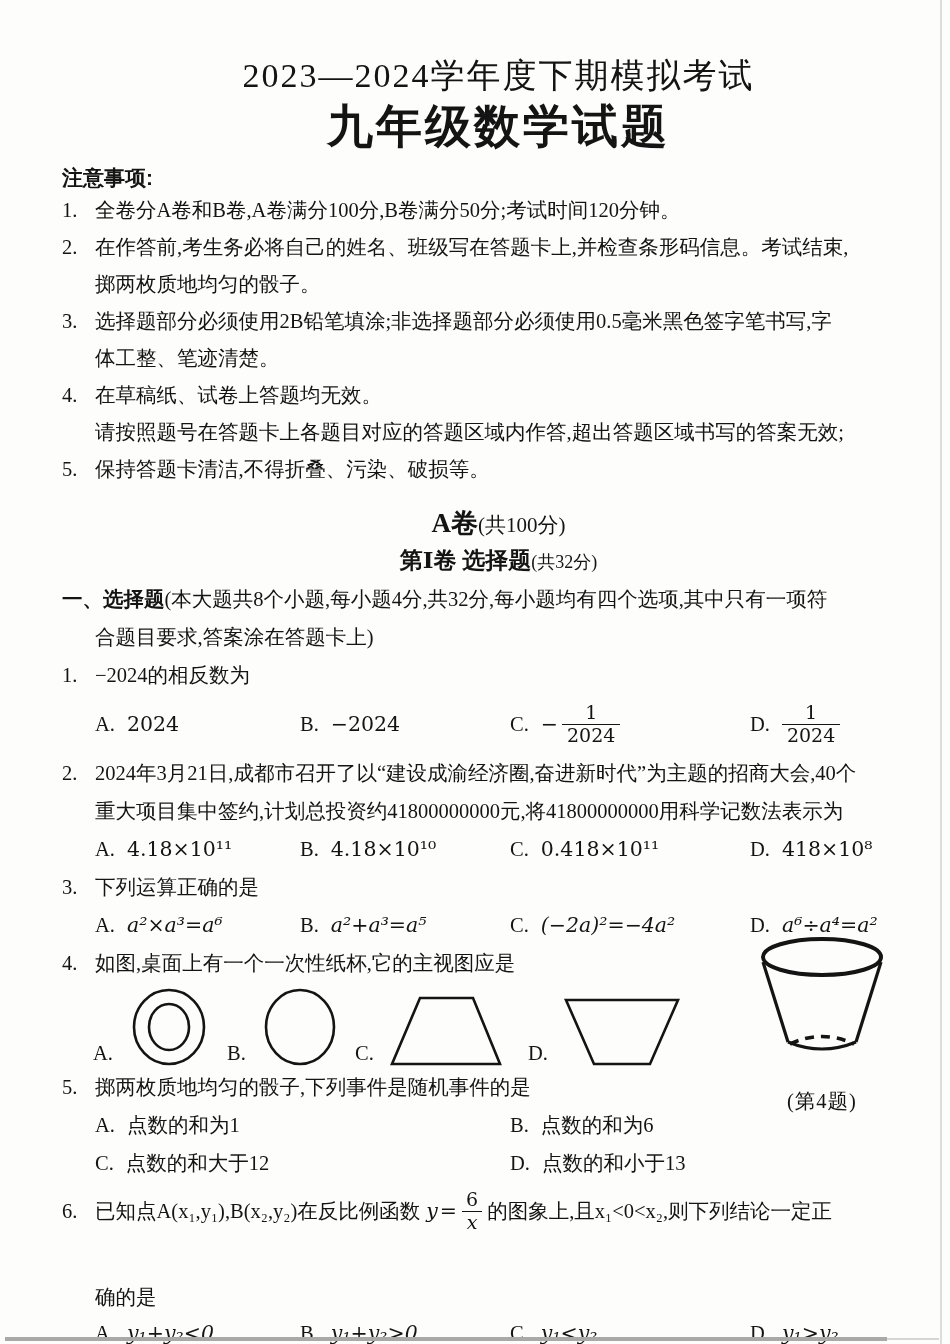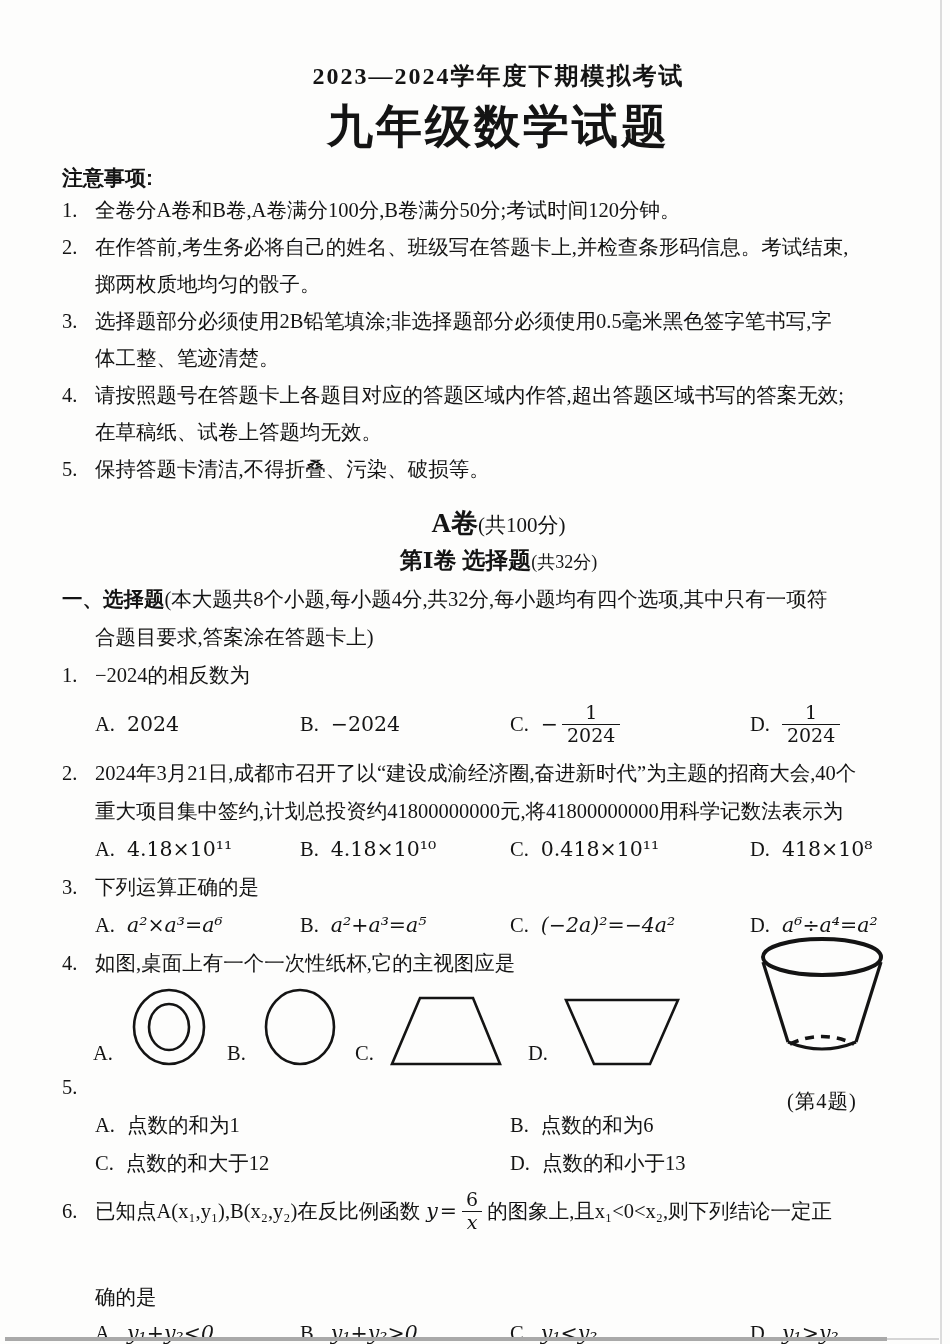--- a/index.html
+++ b/index.html
@@ -3,21 +3,21 @@
 <meta charset="utf-8">
 <style>
   html,body{margin:0;padding:0;background:#e8e8e8;}
   .page{
     position:relative;width:950px;height:1344px;background:#fdfdfc;
     box-sizing:border-box;padding:52px 15px 0 62px;overflow:hidden;
     font-family:"Liberation Serif","DejaVu Serif",serif;color:#141414;
     font-size:20.5px;
   }
   .center{text-align:center;}
-  .title1{font-size:24px;font-weight:bold;line-height:48px;letter-spacing:2px;}
+  .title1{font-size:34px;font-weight:normal;line-height:48px;letter-spacing:2px;}
   .title2{font-size:46px;font-weight:bold;line-height:54px;letter-spacing:3px;margin-bottom:10px;}
   .notice-head{font-family:"Liberation Sans","DejaVu Sans",sans-serif;font-weight:bold;font-size:21px;line-height:28px;}
   .nitem{display:flex;line-height:37px;}
   .qno{width:33px;flex:none;}
   .ntext{flex:1;}
   .nline,.qtextline{white-space:nowrap;}
   .a-head{line-height:36px;margin-top:17px;}
   .a-big{font-size:27px;font-weight:bold;}
   .a-note{font-size:21px;}
   .part-head{line-height:36px;}
@@ -83,22 +83,22 @@
   <div class="nitem">
     <span class="qno">3.</span>
     <div class="ntext">
       <div class="nline">选择题部分必须使用2B铅笔填涂;非选择题部分必须使用0.5毫米黑色签字笔书写,字</div>
       <div class="nline">体工整、笔迹清楚。</div>
     </div>
   </div>
   <div class="nitem">
     <span class="qno">4.</span>
     <div class="ntext">
+      <div class="nline">在草稿纸、试卷上答题均无效。</div>
       <div class="nline">请按照题号在答题卡上各题目对应的答题区域内作答,超出答题区域书写的答案无效;</div>
-      <div class="nline">在草稿纸、试卷上答题均无效。</div>
     </div>
   </div>
   <div class="nitem">
     <span class="qno">5.</span>
     <div class="ntext">
         <div class="nline">保持答题卡清洁,不得折叠、污染、破损等。</div>
       </div>
   </div>
 
   <div class="a-head center">
@@ -223,20 +223,21 @@
         <line class="cupline" x1="127" y1="28" x2="102" y2="108" stroke-width="3.2"></line>
         <path class="cupline" d="M34,108 Q68,122 102,108" stroke-width="3"></path>
         <path class="cupline" d="M36,110 Q68,95 100,110" stroke-width="3.6" stroke-dasharray="9 7"></path>
       </svg>
       <div class="cup-cap">(第4题)</div>
     </div>
   </div>
 
   <div class="qline">
     <span class="qno">5.</span>
+    <span class="qtextline">掷两枚质地均匀的骰子,下列事件是随机事件的是</span>
   </div>
   <div class="opts2x2">
     <div class="opt">
         <span class="lab">A.</span>
         <span>点数的和为1</span>
       </div>
     <div class="opt">
         <span class="lab">B.</span>
         <span>点数的和为6</span>
       </div>

